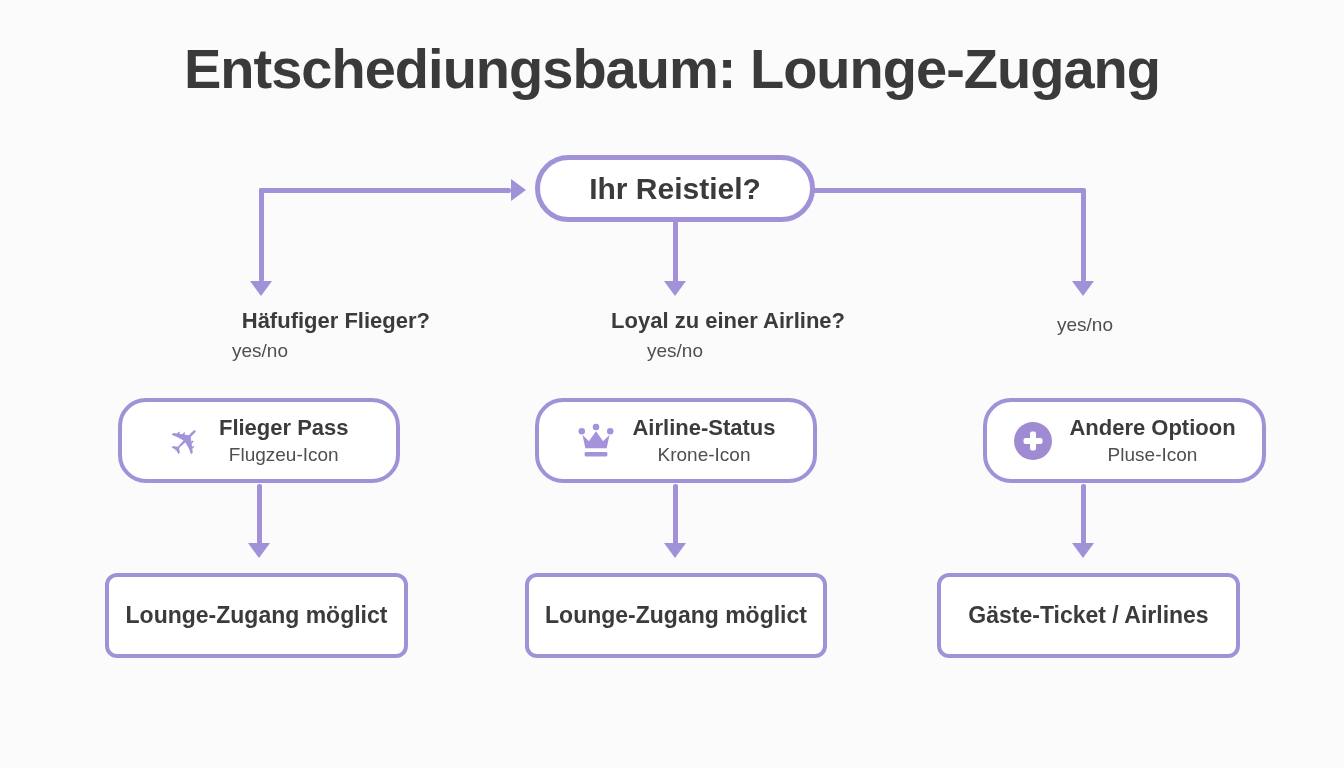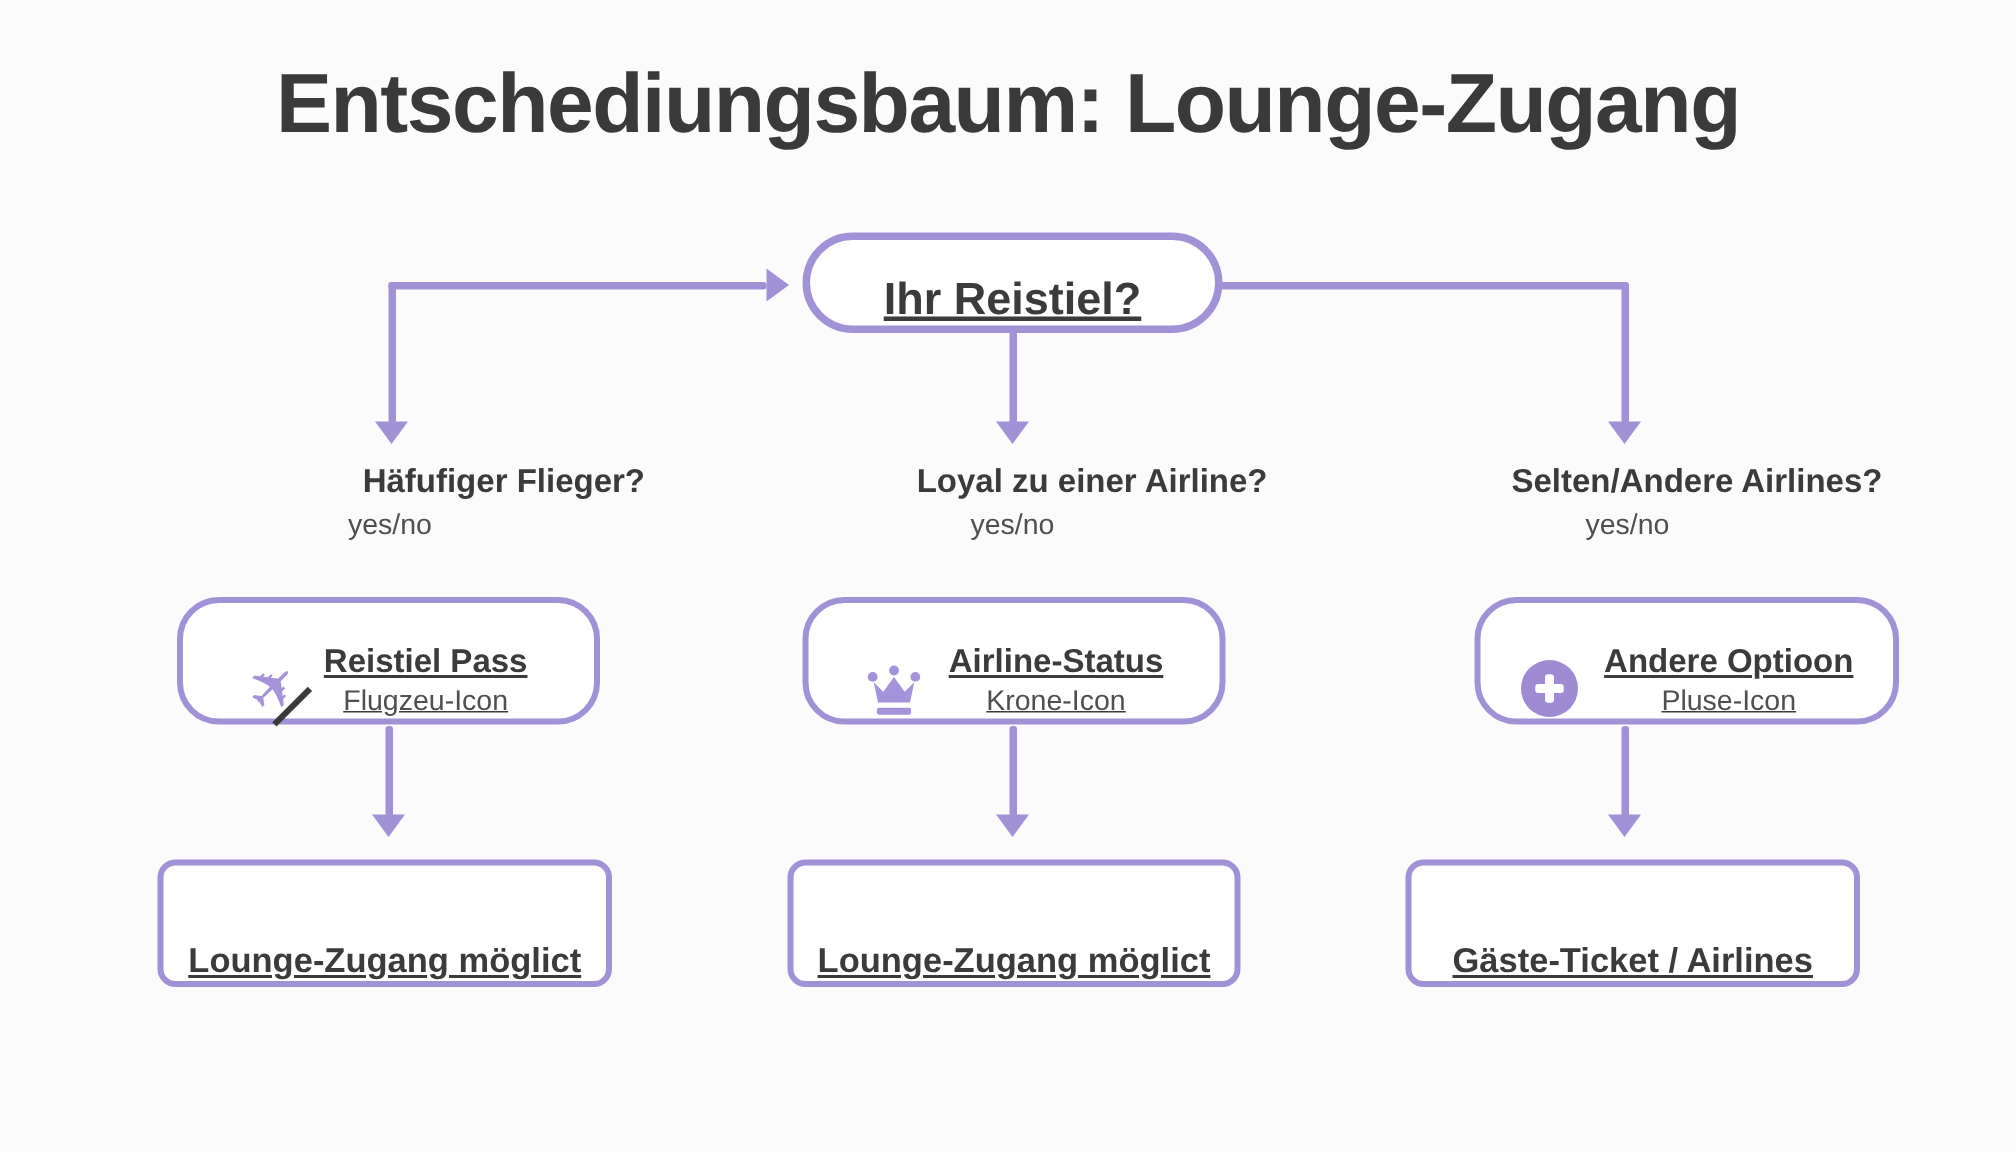--- a/index.html
+++ b/index.html
@@ -10,21 +10,21 @@
     color:#3b3b3b;
   }
   .title {
     position:absolute; top:36px; left:0; width:100%;
     text-align:center; font-size:56px; font-weight:bold;
     color:#3a3a3a; letter-spacing:-1px;
   }
   .node {
     position:absolute; background:#ffffff;
     border:5px solid #a192d7; box-sizing:border-box;
-    display:flex; align-items:flex-end; justify-content:center;text-decoration:underline;
+    display:flex; align-items:center; justify-content:center;
   }
   .root {
     left:535px; top:155px; width:280px; height:67px;
     border-radius:34px; font-size:30px; font-weight:bold;
   }
   .option { top:398px; height:85px; border-width:4px; border-radius:28px; gap:16px; }
   .option.b1 { left:118px; width:282px; }
   .option.b2 { left:535px; width:282px; }
   .option.b3 { left:983px; width:283px; }
   .opt-text { display:flex; flex-direction:column; align-items:center; }
@@ -74,28 +74,27 @@
 
   <div class="q b1">
     <div class="question">Häfufiger Flieger?</div>
     <div class="answer">yes/no</div>
   </div>
   <div class="q b2">
     <div class="question">Loyal zu einer Airline?</div>
     <div class="answer">yes/no</div>
   </div>
   <div class="q b3">
-    <div class="question">Selten/Andere Airlines?</div>
     <div class="answer">yes/no</div>
   </div>
 
   <div class="node option b1">
     <span class="plane">✈</span>
     <span class="opt-text">
-      <span class="opt-title">Reistiel Pass</span>
+      <span class="opt-title">Flieger Pass</span>
       <span class="opt-sub">Flugzeu-Icon</span>
     </span>
   </div>
 
   <div class="node option b2">
     <svg class="icon-svg" width="40" height="37" viewBox="0 0 28 26">
       <g fill="#a493da">
         <circle cx="4" cy="6.5" r="2.3"></circle>
         <circle cx="14" cy="3.5" r="2.3"></circle>
         <circle cx="24" cy="6.5" r="2.3"></circle>

